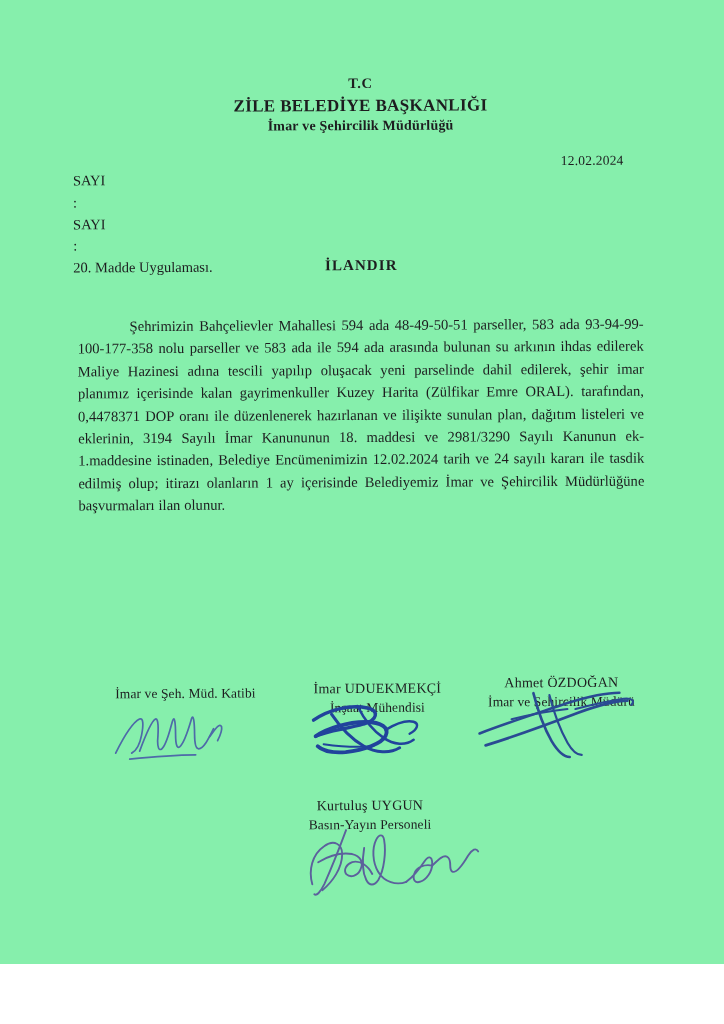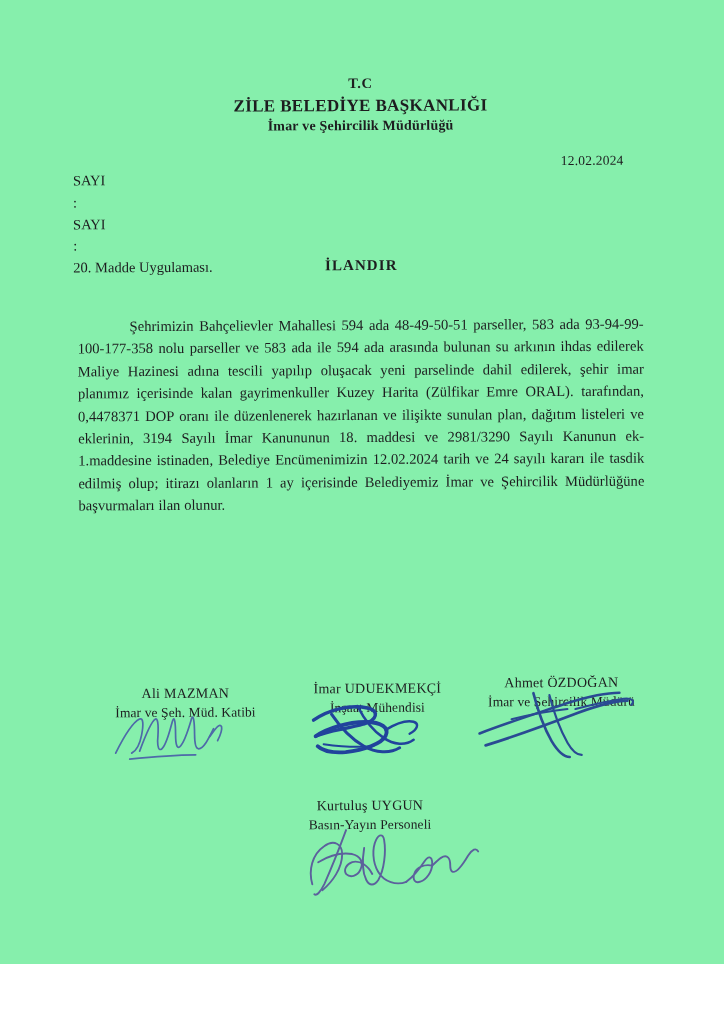--- a/index.html
+++ b/index.html
@@ -177,21 +177,20 @@
       </div>
     </div>
 
     <div class="doc-date">12.02.2024</div>
 
     <div class="doc-title">İLANDIR</div>
 
     <div class="body-text">Şehrimizin Bahçelievler Mahallesi 594 ada 48-49-50-51 parseller, 583 ada 93-94-99-100-177-358 nolu parseller ve 583 ada ile 594 ada arasında bulunan su arkının ihdas edilerek Maliye Hazinesi adına tescili yapılıp oluşacak yeni parselinde dahil edilerek, şehir imar planımız içerisinde kalan gayrimenkuller Kuzey Harita (Zülfikar Emre ORAL). tarafından, 0,4478371 DOP oranı ile düzenlenerek hazırlanan ve ilişikte sunulan plan, dağıtım listeleri ve eklerinin, 3194 Sayılı İmar Kanununun 18. maddesi ve 2981/3290 Sayılı Kanunun ek-1.maddesine istinaden, Belediye Encümenimizin 12.02.2024 tarih ve 24 sayılı kararı ile tasdik edilmiş olup; itirazı olanların 1 ay içerisinde Belediyemiz İmar ve Şehircilik Müdürlüğüne başvurmaları ilan olunur.</div>
 
     <div class="sig" id="sig-1">
-      <div class="sig-name">Ali MAZMAN</div>
       <div class="sig-role">İmar ve Şeh. Müd. Katibi</div>
     </div>
 
     <div class="sig" id="sig-2">
       <div class="sig-name">İmar UDUEKMEKÇİ</div>
       <div class="sig-role">İnşaat Mühendisi</div>
     </div>
 
     <div class="sig" id="sig-3">
       <div class="sig-name">Ahmet ÖZDOĞAN</div>

